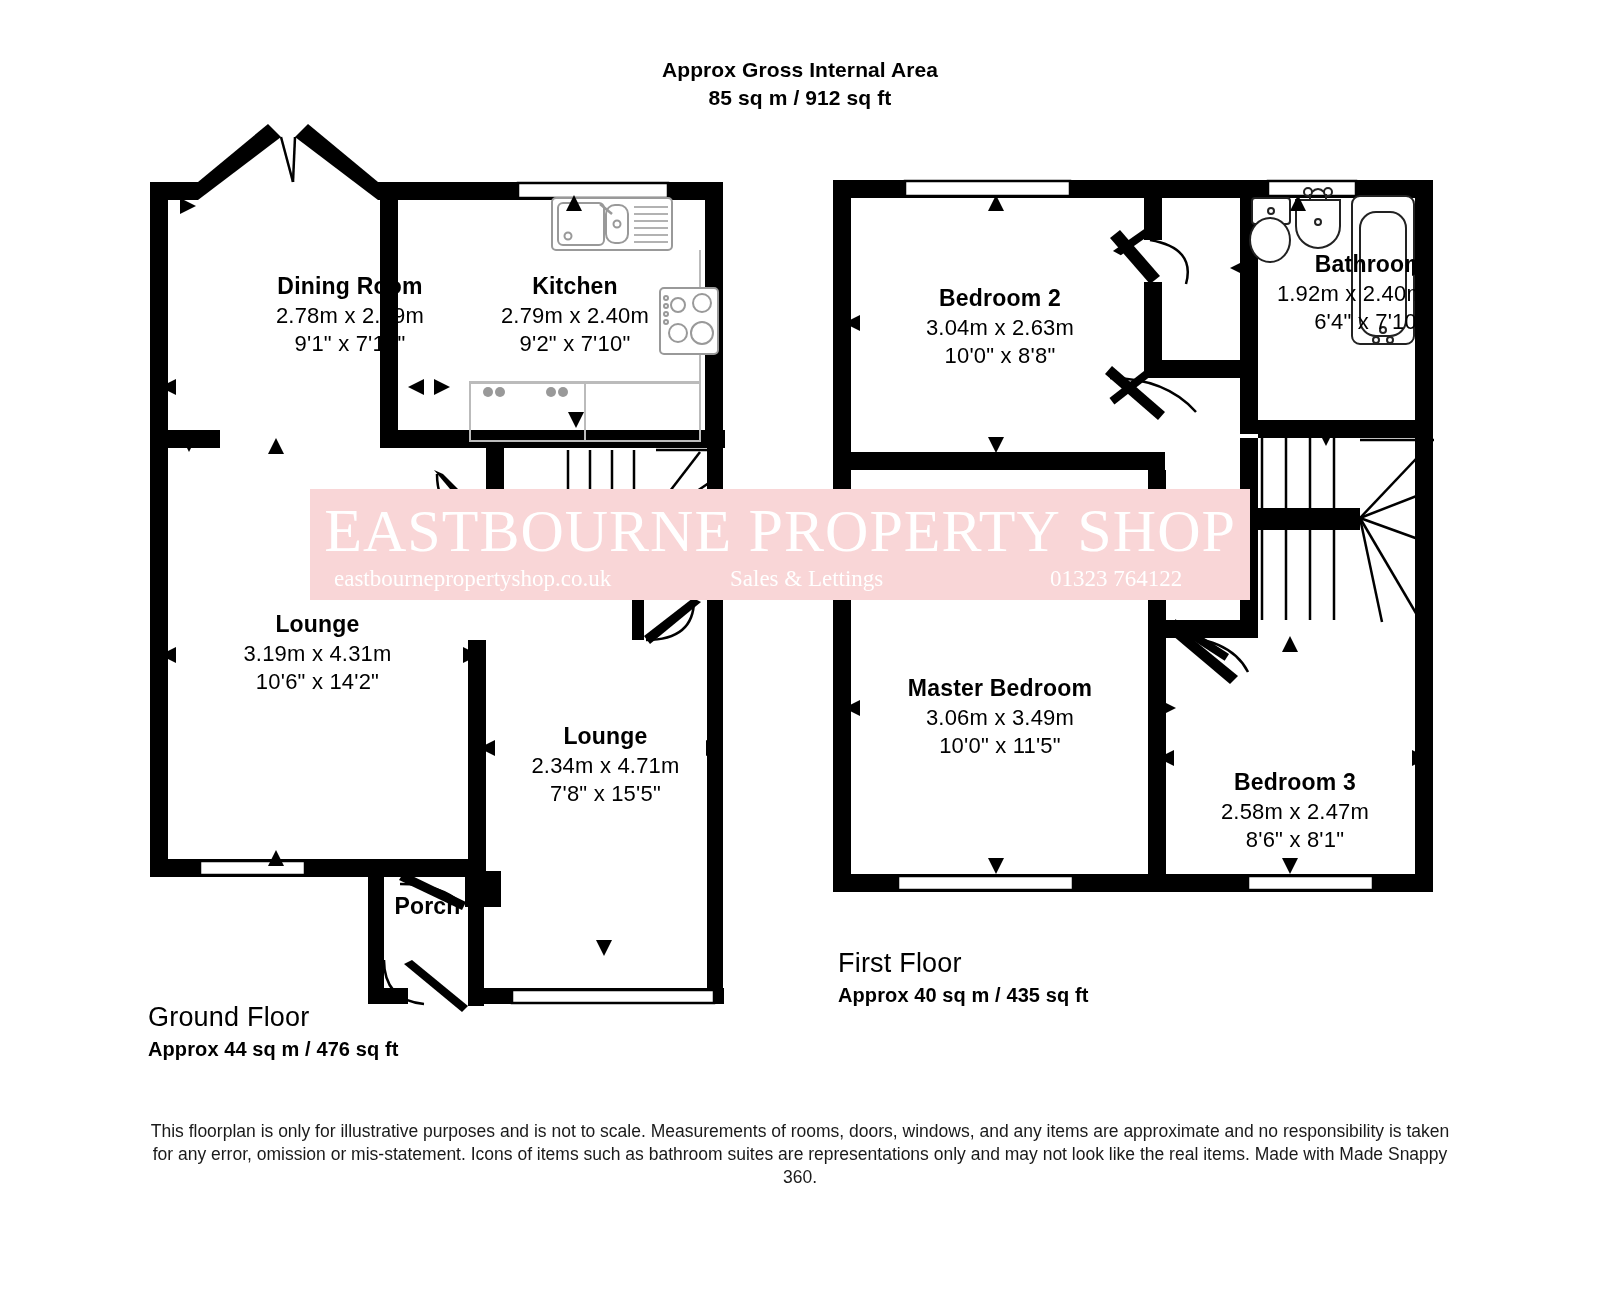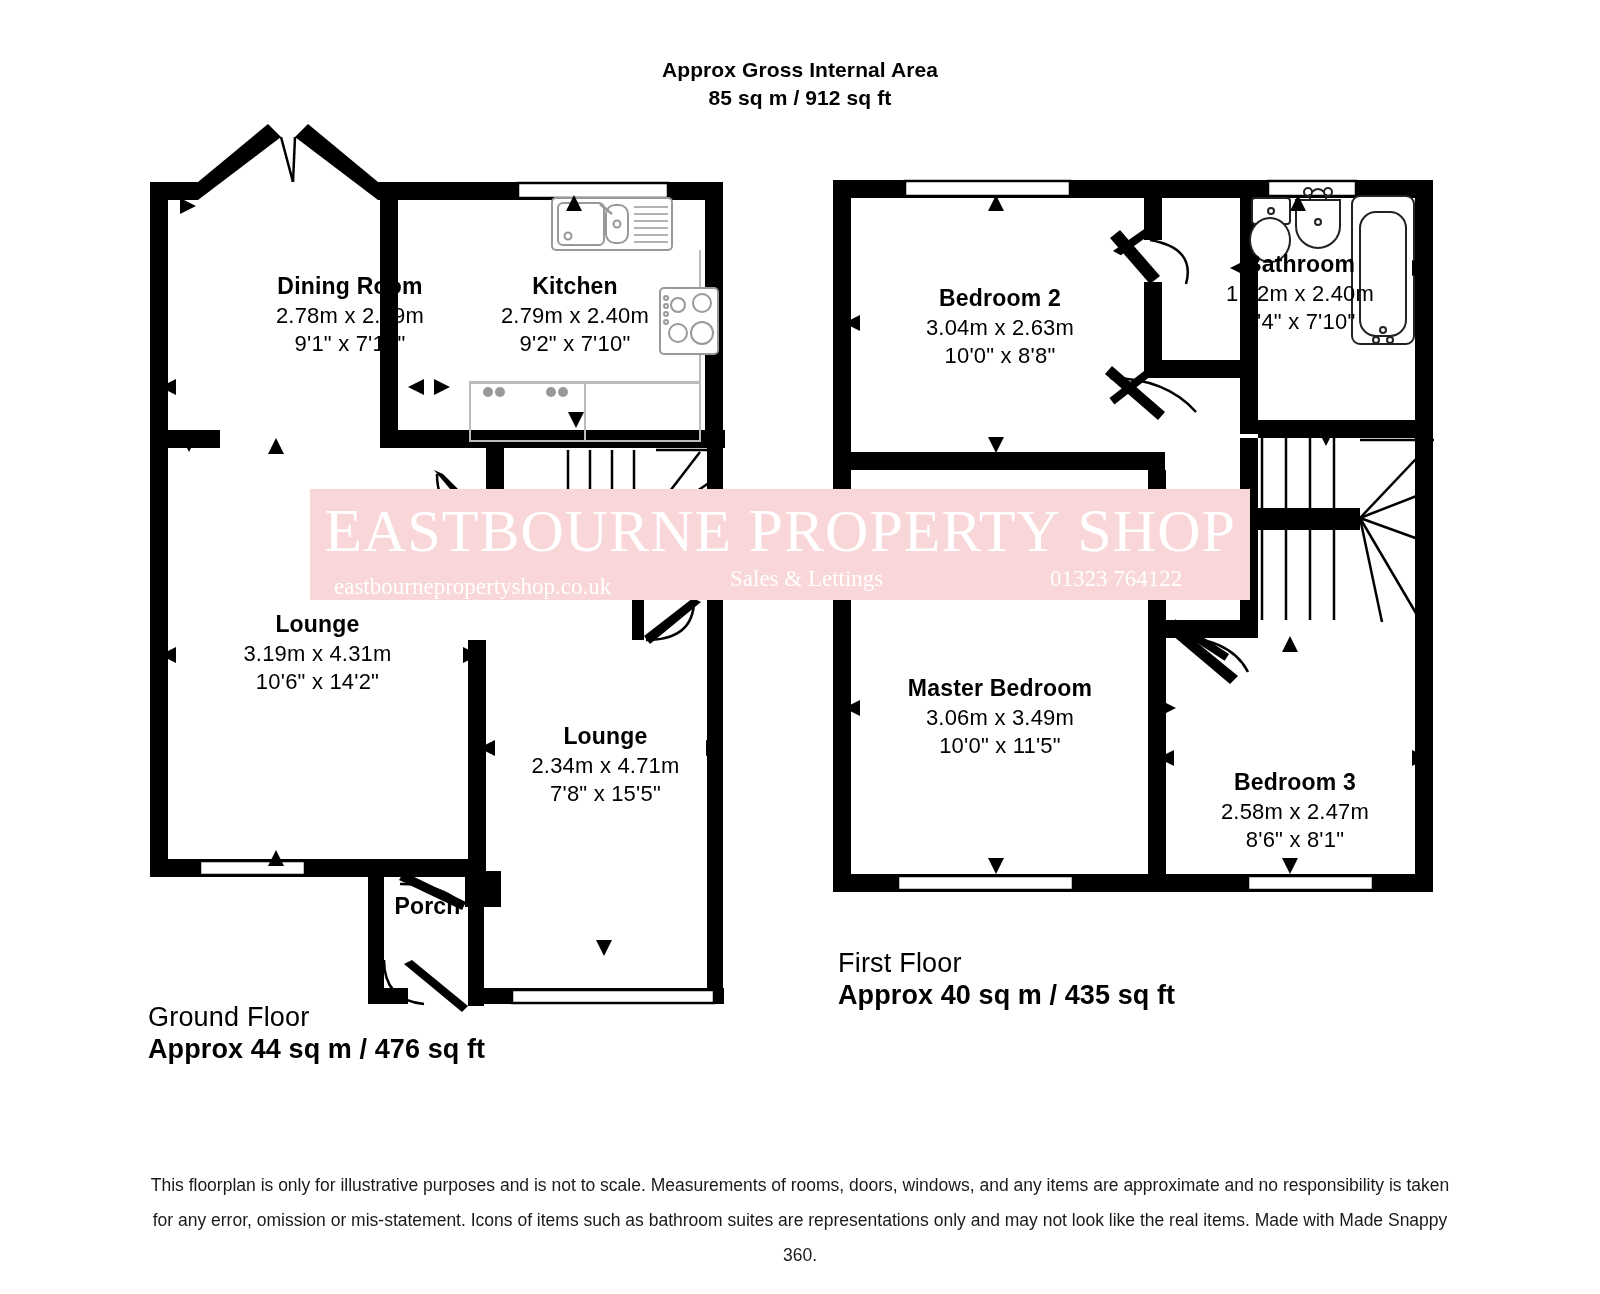--- a/index.html
+++ b/index.html
@@ -65,35 +65,35 @@
     white-space: nowrap;
   }
   .fcap .fname {
     display: block;
     font-size: 27px;
     line-height: 34px;
     letter-spacing: 0.2px;
   }
   .fcap .farea {
     display: block;
-    font-size: 27px;
+    font-size: 20px;
     font-weight: bold;
     line-height: 30px;
     letter-spacing: 0.1px;
   }
 
   
   .disclaimer {
     position: absolute;
     left: 150px;
-    top: 1168px;
+    top: 1120px;
     width: 1300px;
     text-align: center;
     font-size: 17.5px;
-    line-height: 35px;
+    line-height: 23px;
     color: #1a1a1a;
   }
 
   
   #watermark {
     position: absolute;
     left: 310px;
     top: 489px;
     width: 940px;
     height: 111px;
@@ -120,21 +120,21 @@
     left: 0;
     top: 76px;
     width: 940px;
     color: #ffffff;
     font-family: "Liberation Serif", serif;
     font-size: 23px;
     line-height: 28px;
     white-space: nowrap;
   }
   #watermark .wm-row span { position: absolute; }
-  #watermark .wm-url { left: 24px; margin-top: 8px; }
+  #watermark .wm-url { left: 24px; }
   #watermark .wm-sales { left: 420px; }
   #watermark .wm-tel { left: 740px; }
 </style>
 </head>
 <body>
 
 <div id="page">
 
   <div class="hdr">
     <span>Approx Gross Internal Area</span>
@@ -444,21 +444,21 @@
   <div class="rlabel noDim" style="left:330px; top:892px; width:195px;">
     <span class="rname">Porch</span>
   </div>
 
   <div class="rlabel" style="left:850px; top:284px; width:300px;">
     <span class="rname">Bedroom 2</span>
     <span class="rdim">3.04m x 2.63m</span>
     <span class="rdim">10'0" x 8'8"</span>
   </div>
 
-  <div class="rlabel" style="left:1175px; top:250px; width:250px;">
+  <div class="rlabel" style="left:1175px; top:250px; width:250px;text-align:right;">
     <span class="rname">Bathroom</span>
     <span class="rdim">1.92m x 2.40m</span>
     <span class="rdim">6'4" x 7'10"</span>
   </div>
 
   <div class="rlabel" style="left:850px; top:674px; width:300px;">
     <span class="rname">Master Bedroom</span>
     <span class="rdim">3.06m x 3.49m</span>
     <span class="rdim">10'0" x 11'5"</span>
   </div>

